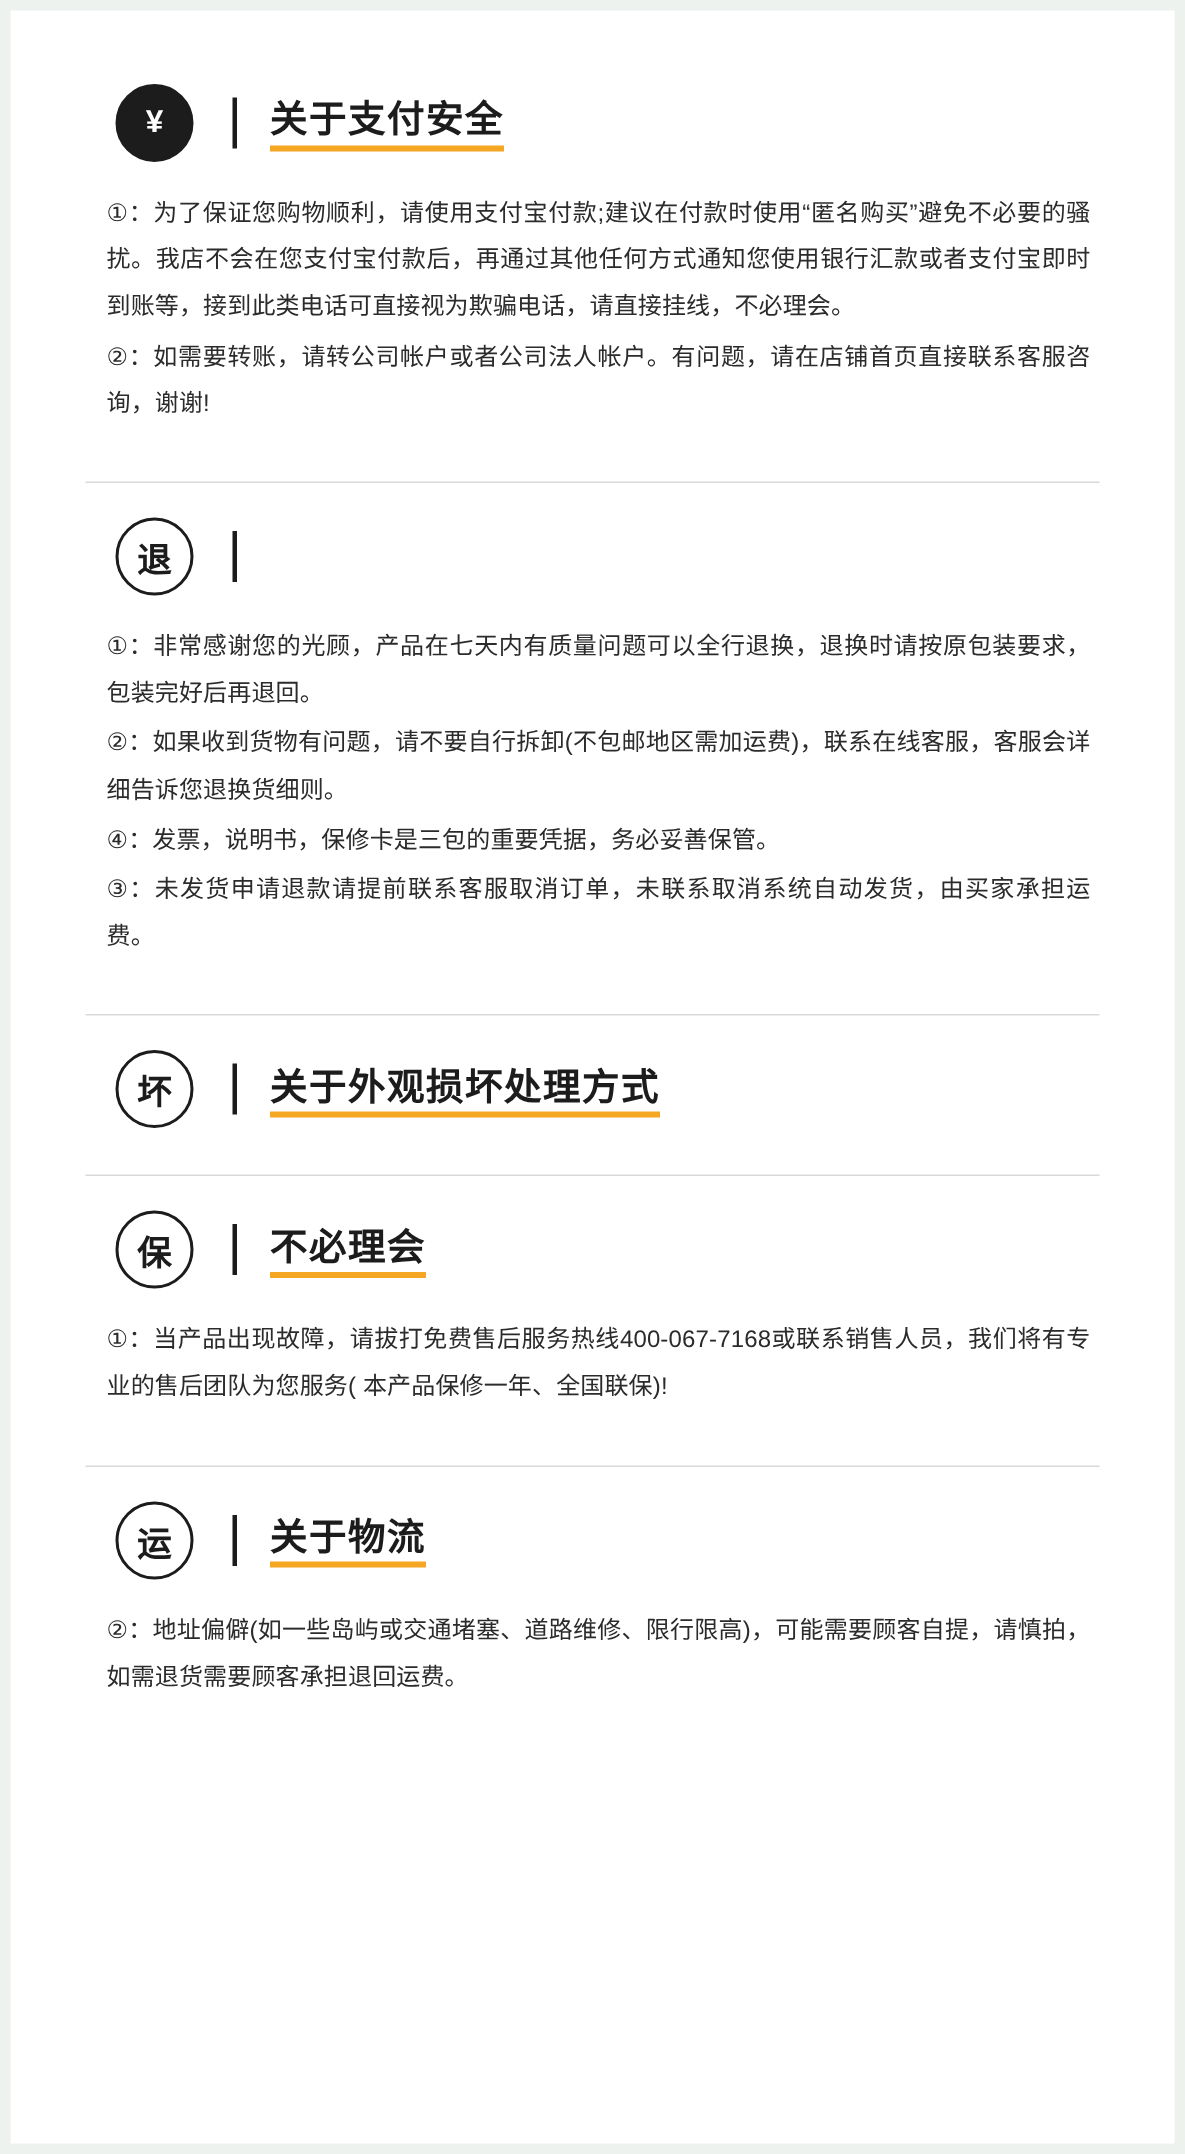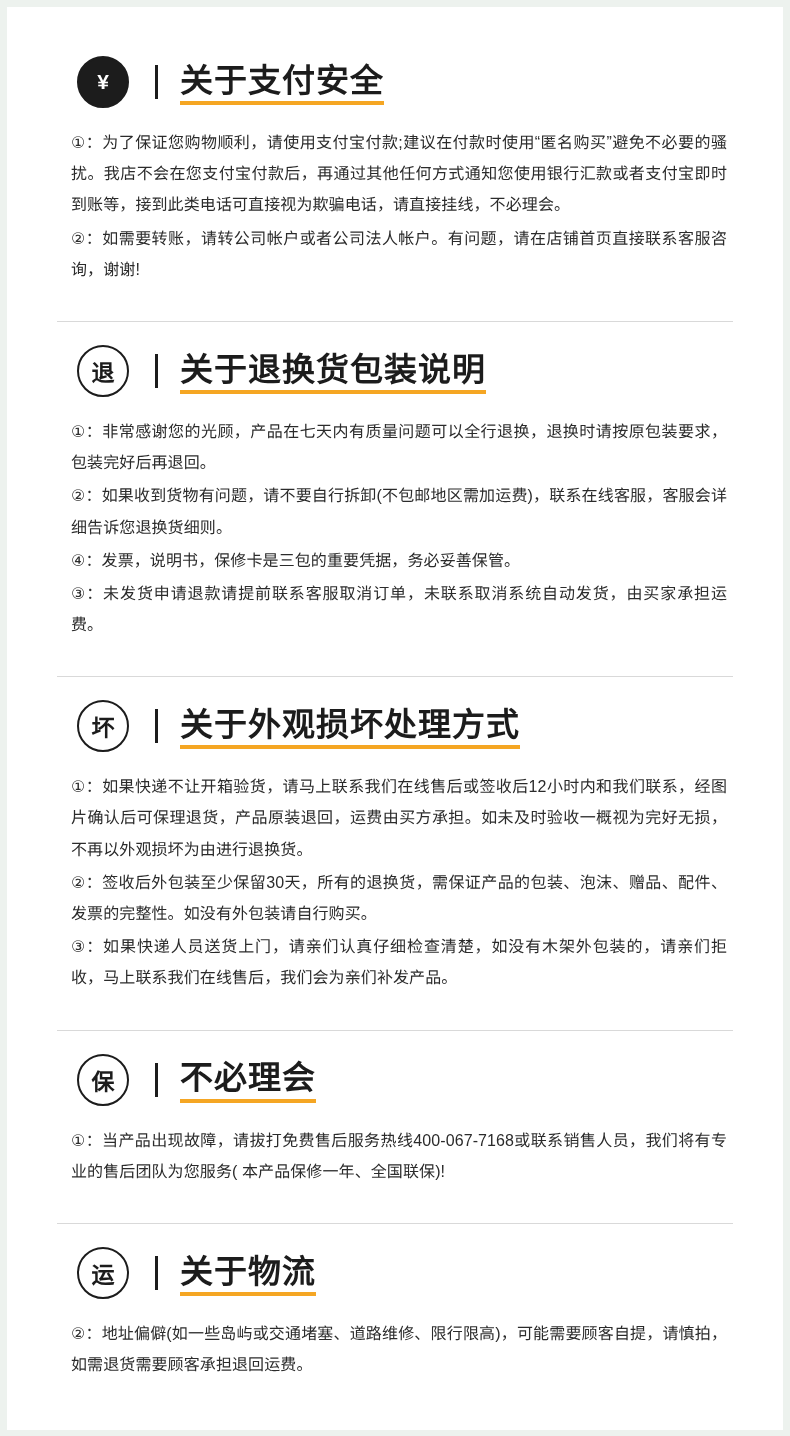--- a/index.html
+++ b/index.html
@@ -53,21 +53,21 @@
     font-size: 21px;
   }
   .divider-v {
     width: 3px;
     height: 34px;
     background: #1c1c1c;
     margin: 0 22px 0 26px;
     flex: 0 0 auto;
   }
   .sec-title {
-    font-size: 33px;
+    font-size: 25px;
     font-weight: bold;
     color: #1c1c1c;
     letter-spacing: 1px;
     position: relative;
     display: inline-block;
     padding-bottom: 2px;
     line-height: 1.1;
   }
   .sec-title::after {
     content: "";
@@ -113,42 +113,36 @@
       <li>①：为了保证您购物顺利，请使用支付宝付款;建议在付款时使用“匿名购买”避免不必要的骚扰。我店不会在您支付宝付款后，再通过其他任何方式通知您使用银行汇款或者支付宝即时到账等，接到此类电话可直接视为欺骗电话，请直接挂线，不必理会。</li>
       <li>②：如需要转账，请转公司帐户或者公司法人帐户。有问题，请在店铺首页直接联系客服咨询，谢谢!</li>
     </ul>
     <div class="hr"></div>
   </div>
 
   <div class="section">
     <div class="sec-head">
       <div class="badge">退</div>
       <div class="divider-v"></div>
-      <div class="sec-title">关于退换货包装说明</div>
     </div>
     <ul class="body-list sec-body-pad">
       <li>①：非常感谢您的光顾，产品在七天内有质量问题可以全行退换，退换时请按原包装要求，包装完好后再退回。</li>
       <li>②：如果收到货物有问题，请不要自行拆卸(不包邮地区需加运费)，联系在线客服，客服会详细告诉您退换货细则。</li>
       <li>④：发票，说明书，保修卡是三包的重要凭据，务必妥善保管。</li>
       <li>③：未发货申请退款请提前联系客服取消订单，未联系取消系统自动发货，由买家承担运费。</li>
     </ul>
     <div class="hr"></div>
   </div>
 
   <div class="section">
     <div class="sec-head">
       <div class="badge">坏</div>
       <div class="divider-v"></div>
       <div class="sec-title">关于外观损坏处理方式</div>
     </div>
-    <ul class="body-list sec-body-pad">
-      <li>①：如果快递不让开箱验货，请马上联系我们在线售后或签收后12小时内和我们联系，经图片确认后可保理退货，产品原装退回，运费由买方承担。如未及时验收一概视为完好无损，不再以外观损坏为由进行退换货。</li>
-      <li>②：签收后外包装至少保留30天，所有的退换货，需保证产品的包装、泡沫、赠品、配件、发票的完整性。如没有外包装请自行购买。</li>
-      <li>③：如果快递人员送货上门，请亲们认真仔细检查清楚，如没有木架外包装的，请亲们拒收，马上联系我们在线售后，我们会为亲们补发产品。</li>
-    </ul>
     <div class="hr"></div>
   </div>
 
   <div class="section">
     <div class="sec-head">
       <div class="badge">保</div>
       <div class="divider-v"></div>
       <div class="sec-title">不必理会</div>
     </div>
     <ul class="body-list sec-body-pad">

